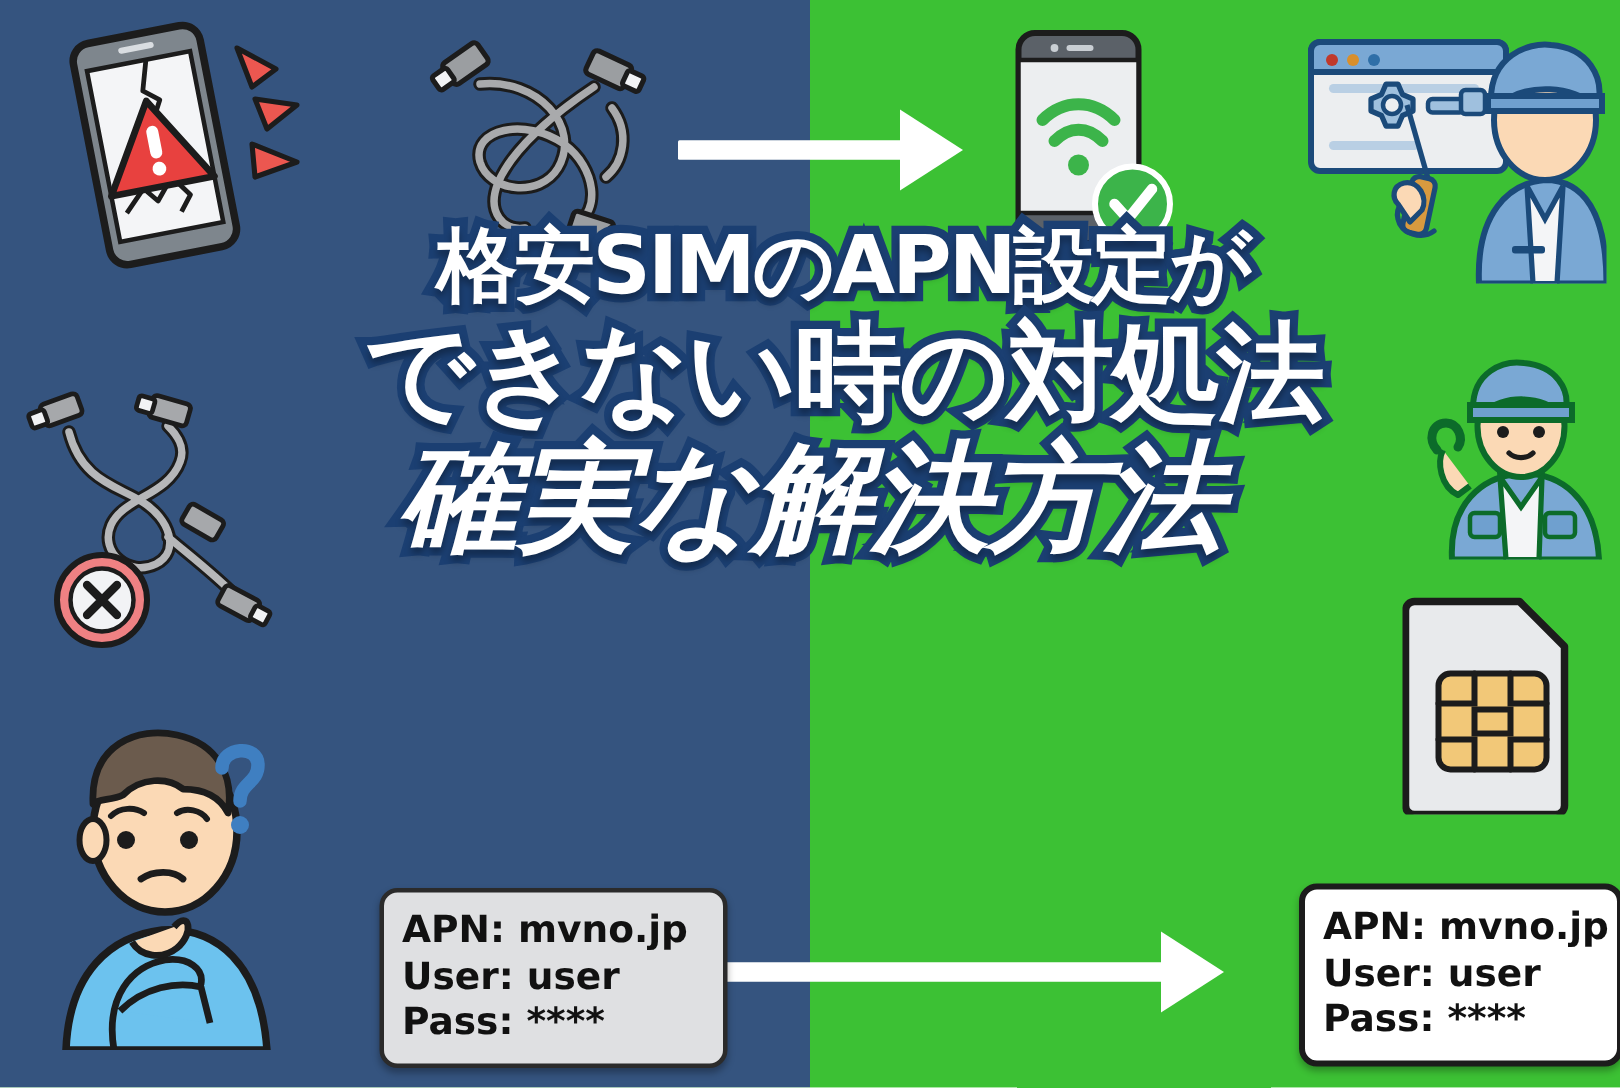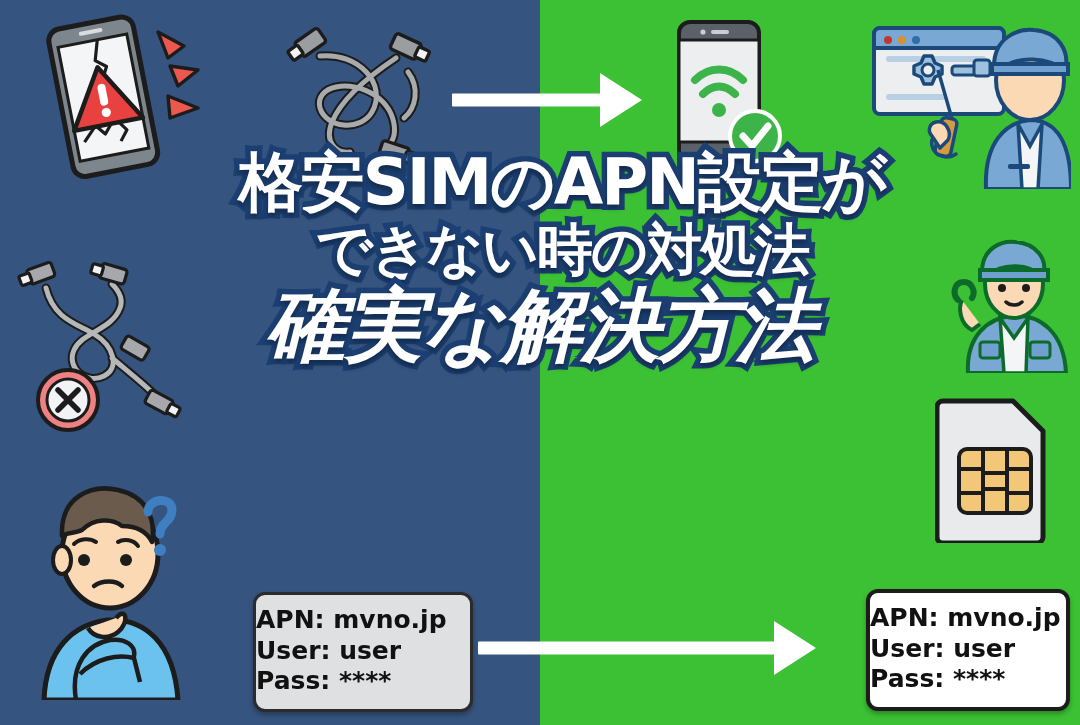--- a/index.html
+++ b/index.html
@@ -29,22 +29,22 @@
     font-weight:700;
     font-family:"DejaVu Sans","Liberation Sans",sans-serif;
     letter-spacing:-2px;
     line-height:1.0;
     margin:0 0 8px 0;
     -webkit-text-stroke:11px #1b3f72;
     paint-order:stroke fill;
     text-shadow:
        0 4px 5px rgba(0,0,0,.33);
   }
-  .tl1{font-size:64px;padding-left:44px;}
-  .tl2{font-size:56px;padding-left:44px;}
+  .tl1{font-size:54px;padding-left:44px;}
+  .tl2{font-size:72px;padding-left:44px;}
   .tl3{font-size:80px;}
   .tl4{font-size:80px;margin-bottom:0;font-style:italic;}
 
   
   .arrow{position:absolute;z-index:30;}
   .arrow .shaft{position:absolute;left:0;top:50%;transform:translateY(-50%);
      height:13px;background:#ffffff;border-radius:1px;}
   .arrow .head{position:absolute;top:50%;transform:translateY(-50%);
      width:0;height:0;border-top:27px solid transparent;border-bottom:27px solid transparent;
      border-left:42px solid #ffffff;}
@@ -54,21 +54,21 @@
   #arrow-top .head{left:148px;}
 
   #arrow-bottom{left:478px;top:620px;width:340px;height:56px;}
   #arrow-bottom .shaft{width:300px;}
   #arrow-bottom .head{left:296px;}
 
   
   .apn-card{
     position:absolute;z-index:35;
     border-radius:12px;
-    padding:10px 16px 12px 0;
+    padding:10px 16px 12px 12px;
     font-family:"DejaVu Sans","Liberation Sans",sans-serif;
     font-weight:700;font-size:25px;line-height:1.22;
     color:#111111;
     box-shadow:0 3px 5px rgba(0,0,0,.30);
   }
   #apn-card-left{left:253px;top:592px;width:198px;background:#dfe0e2;border:3px solid #2b2b2b;}
   #apn-card-right{left:866px;top:589px;width:180px;background:#ffffff;border:4px solid #1c1c1c;}
   .apn-card .row{white-space:nowrap;}
 
   

